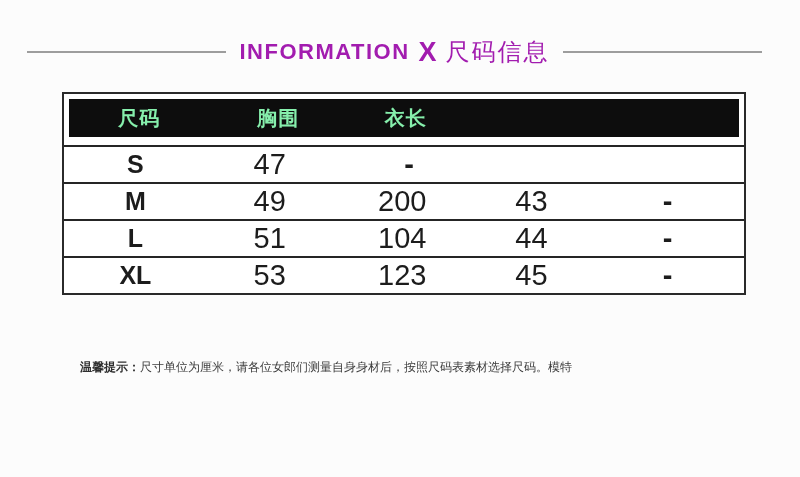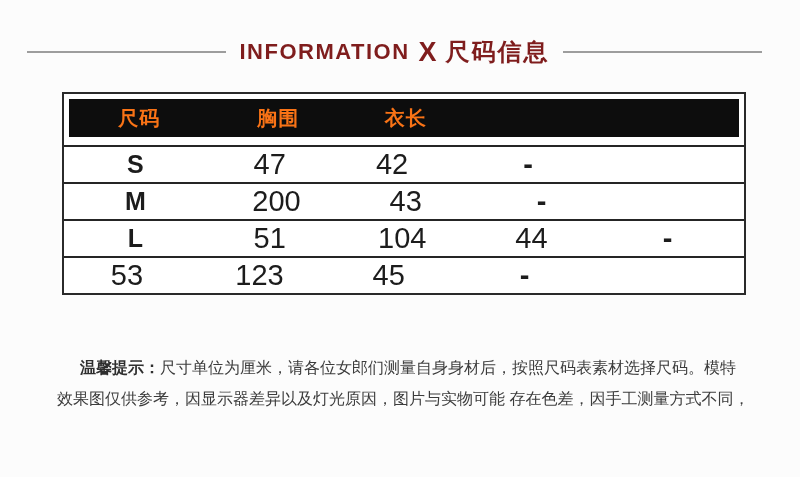--- a/index.html
+++ b/index.html
@@ -24,55 +24,55 @@
   .title-divider {
     flex: 1;
     height: 0;
     border-top: 2px solid #9d9d9d;
   }
   .page-title {
     margin: 0;
     display: flex;
     align-items: center;
     gap: 9px;
-    color: #7f1d1d;
+    color: #a21caf;
     white-space: nowrap;
   }
   .title-prefix {
     font-size: 22px;
     font-weight: 600;
     letter-spacing: 1.5px;
   }
   .title-sep {
     font-size: 27px;
     font-weight: 700;
     line-height: 1;
   }
   .title-suffix {
     font-size: 24px;
-    font-weight: 700;
+    font-weight: 400;
     letter-spacing: 2px;
   }
   
   .size-table {
     box-sizing: border-box;
     margin: 24px 0 0 62px;
     width: 684px;
     border: 2px solid #2a2a2a;
     background: #ffffff;
   }
   .thead {
     display: flex;
     align-items: center;
     margin: 5px 5px 8px 5px;
     height: 38px;
     background: #0d0d0d;
   }
   .th {
-    color: #f97316;
+    color: #86efac;
     font-size: 20px;
     font-weight: 700;
     text-align: center;
     letter-spacing: 1px;
   }
   .trow {
     display: flex;
     align-items: center;
     height: 35px;
     border-top: 2px solid #252525;
@@ -91,21 +91,21 @@
     font-weight: 700;
   }
   .c1 { width: 21%; }
   .c2 { width: 18.5%; }
   .c3 { width: 20.5%; text-align: center; }
   .c4 { width: 17.5%; }
   .c5 { width: 22.5%; }
   
   .note {
     margin: 57px 30px 0 57px;
-    font-size: 16px;
+    font-size: 12px;
     line-height: 31px;
     color: #3c3c3c;
   }
   .note-line {
     white-space: nowrap;
   }
   .note-line.first {
     text-indent: 23px;
   }
   .note-label {
@@ -131,43 +131,43 @@
   <div class="size-table">
     <div class="thead">
       <div class="th c1">尺码</div>
       <div class="th c3">胸围</div>
       <div class="th c4">衣长</div>
     </div>
     <div class="tbody">
       <div class="trow">
         <div class="td size   c1">S</div>
         <div class="td        c2">47</div>
-        <div class="td        c4">42</div>
         <div class="td sleeve c5">-</div>
       </div>
       <div class="trow">
         <div class="td size   c1">M</div>
+        <div class="td        c2">49</div>
         <div class="td        c3">200</div>
         <div class="td        c4">43</div>
         <div class="td sleeve c5">-</div>
       </div>
       <div class="trow">
         <div class="td size   c1">L</div>
         <div class="td        c2">51</div>
         <div class="td        c3">104</div>
         <div class="td        c4">44</div>
         <div class="td sleeve c5">-</div>
       </div>
       <div class="trow">
+        <div class="td size   c1">XL</div>
         <div class="td        c2">53</div>
         <div class="td        c3">123</div>
         <div class="td        c4">45</div>
         <div class="td sleeve c5">-</div>
       </div>
     </div>
   </div>
 
   <div class="note">
     <div class="note-line first"><span class="note-label">温馨提示：</span><span>尺寸单位为厘米，请各位女郎们测量自身身材后，按照尺码表素材选择尺码。模特</span></div>
-    <div class="note-line">效果图仅供参考，因显示器差异以及灯光原因，图片与实物可能 存在色差，因手工测量方式不同，</div>
   </div>
 
 </div>
 
 </body></html>

